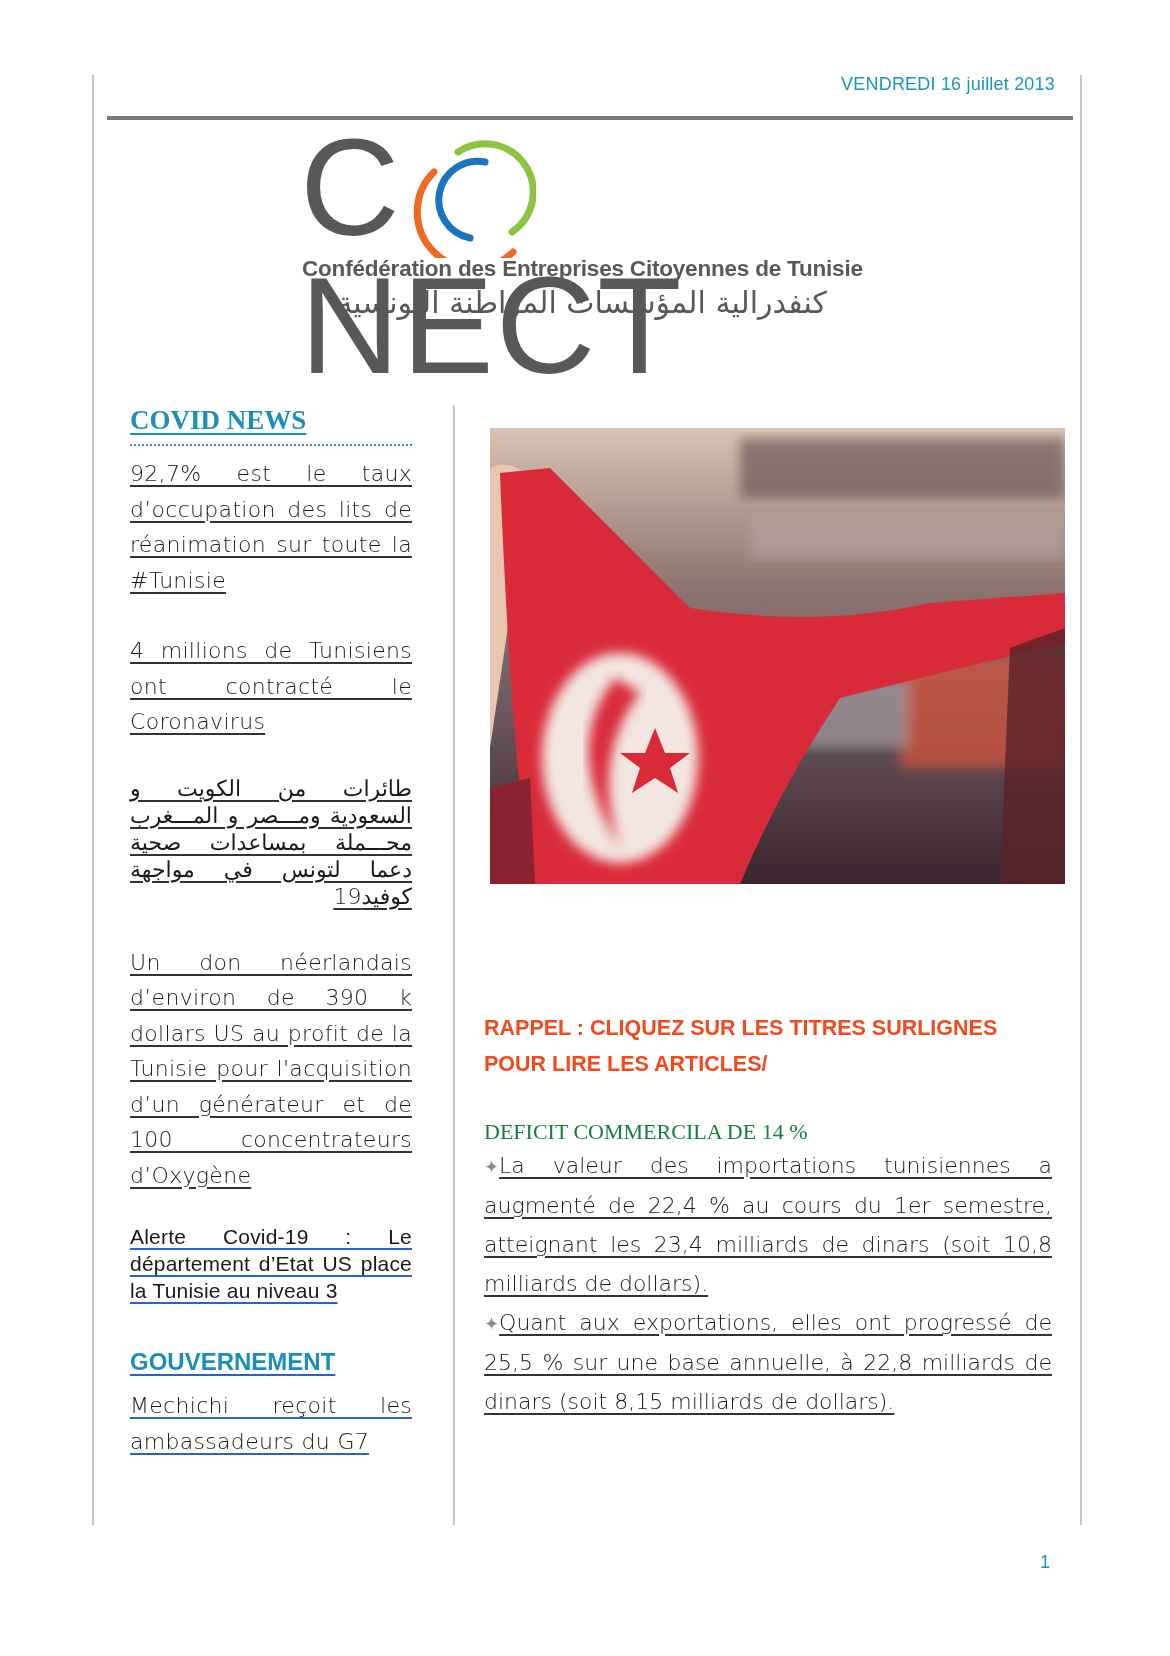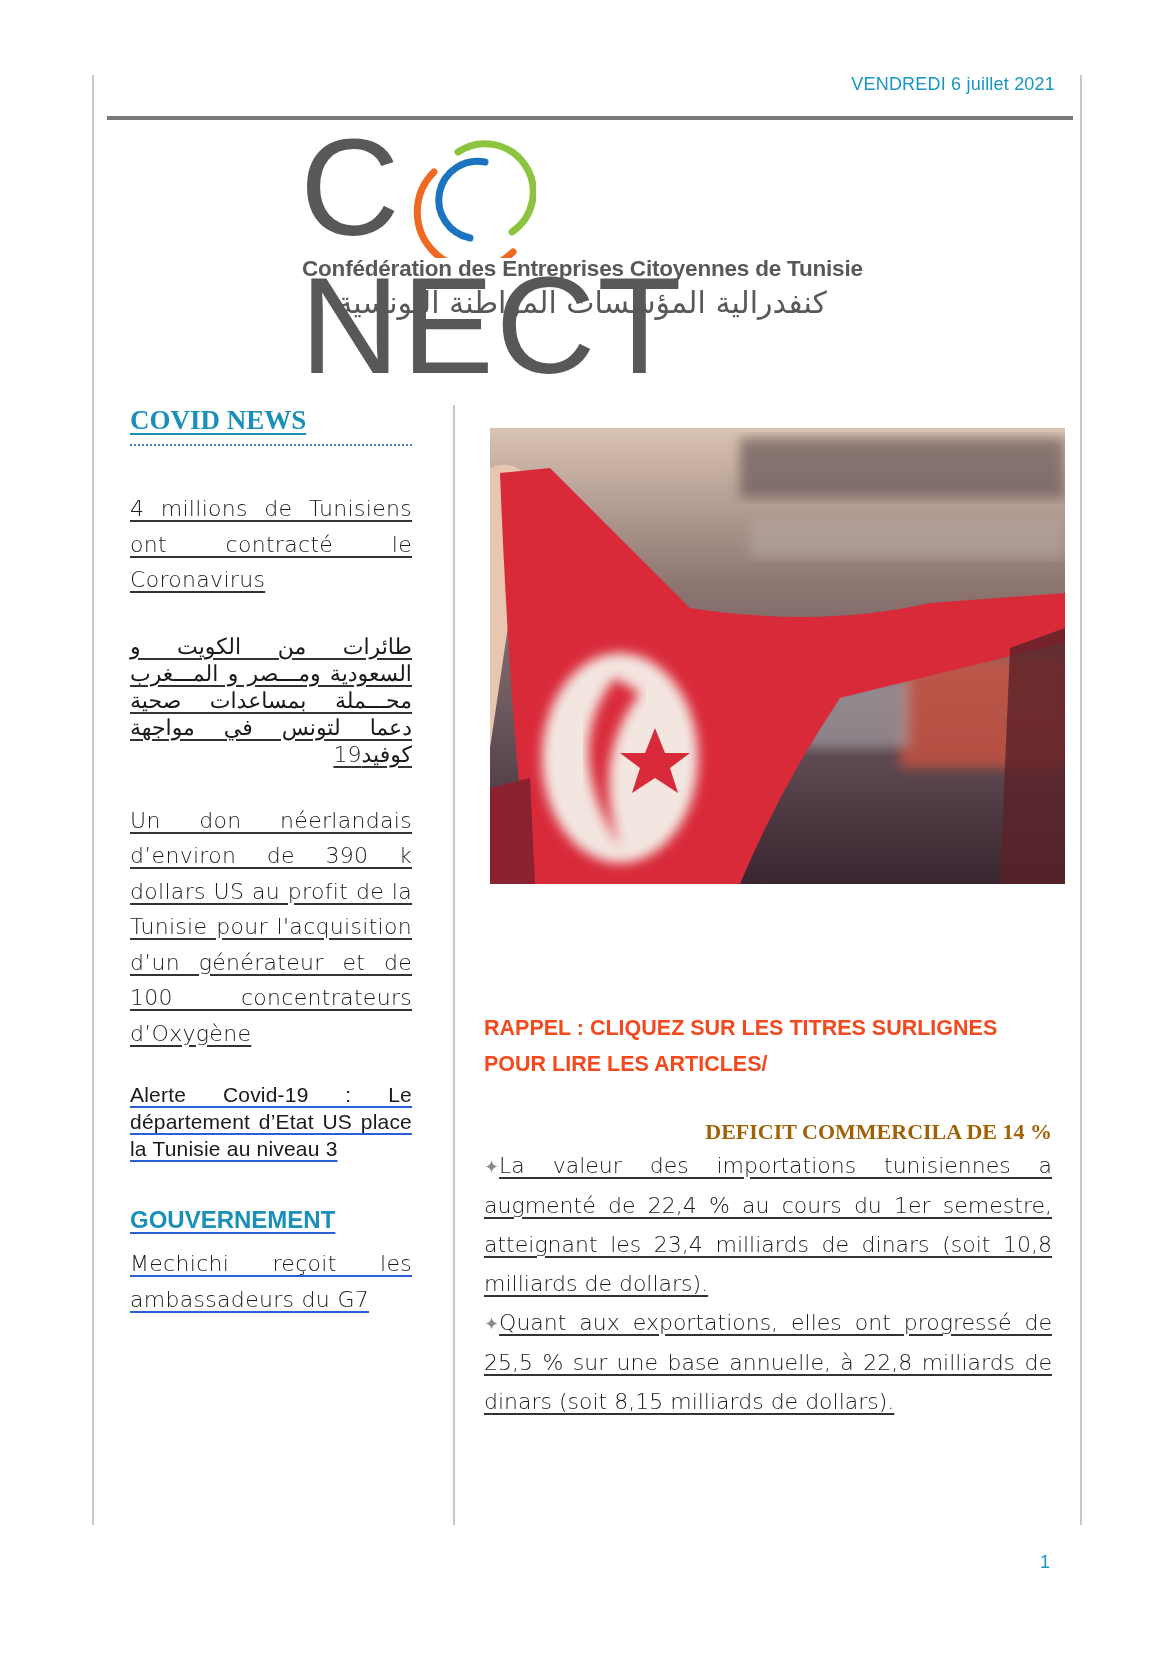--- a/index.html
+++ b/index.html
@@ -27,51 +27,52 @@
   .news-gap { height: 35px; }
   .news.ar { direction: rtl; text-align: justify; text-align-last: right; font-size: 22px; line-height: 27px; }
   .news.arial { font-family: "Liberation Sans", sans-serif; font-size: 21px; line-height: 27px; text-decoration-color: #2a5fd8; letter-spacing: 0.2px; }
   .sec-title-sans { font-family: "Liberation Sans", sans-serif; font-weight: bold; font-size: 24px; color: #1a8fb8; text-decoration: underline; text-decoration-color: #2a5fd8; text-underline-offset: 4px; display: inline-block; }
   .news.blue-ul { text-decoration-color: #2a5fd8; }
 
   
   #hero { position: absolute; left: 490px; top: 428px; width: 575px; height: 456px; overflow: hidden; }
   #reminder { position: absolute; left: 484px; top: 1010px; width: 560px; font-family: "Liberation Sans", sans-serif; font-weight: bold; font-size: 21.5px; line-height: 36px; color: #f4481d; }
   #article { position: absolute; left: 484px; top: 1118px; width: 568px; }
-  #article-title { font-family: "Liberation Serif", serif; font-weight: bold; font-size: 22px; color: #a16207; line-height: 28px; text-align: right; }
+  #article-title { font-family: "Liberation Serif", serif; font-weight: normal; font-size: 22px; color: #15803d; line-height: 28px; }
   .para { font-family: "DejaVu Sans", sans-serif; font-weight: 300; font-size: 22px; line-height: 39px; color: #1a1a1a; text-align: justify; text-align-last: left; }
   .para .bullet { color: #8a8a8a; font-size: 18px; text-decoration: none; }
   .para .txt { text-decoration: underline; text-decoration-color: #333; text-underline-offset: 4px; }
   #page-num { position: absolute; left: 1040px; top: 1552px; font-family: "Liberation Sans", sans-serif; font-size: 18px; color: #1596c4; }
 </style>
 </head>
 <body>
 
 <div id="left-border" class="vline"></div>
 <div id="right-border" class="vline"></div>
 <div id="col-divider" class="vline"></div>
 
-<div id="date">VENDREDI  6 juillet 2021</div>
+<div id="date">VENDREDI  16 juillet 2013</div>
 <div id="header-rule"></div>
 
 <div id="logo">
   <div id="logo-word"><span>C</span><span class="o-gap"></span><span>NECT</span></div>
   <svg id="logo-rings" viewBox="0 0 126 122">
     <path d="M 24 36 A 50 50 0 0 0 103 116" fill="none" stroke="#ee6a22" stroke-width="7" stroke-linecap="round"></path>
     <path d="M 48 16 A 48 48 0 0 1 102 96" fill="none" stroke="#8dc43f" stroke-width="7" stroke-linecap="round"></path>
     <path d="M 75 26 A 38 38 0 0 0 60 102" fill="none" stroke="#1a74bf" stroke-width="7" stroke-linecap="round"></path>
   </svg>
   <div id="logo-sub">Confédération  des Entreprises Citoyennes de Tunisie</div>
   <div id="logo-arabic">كنفدرالية المؤسسات المواطنة التونسية</div>
 </div>
 
 <div id="left-col">
   <a class="sec-title-serif">COVID NEWS</a>
   <div class="dots"></div>
   <div style="height:10px"></div>
+  <a class="news spaced">92,7% est le taux d’occupation des lits de réanimation sur toute la #Tunisie</a>
   <div class="news-gap"></div>
   <a class="news spaced">4 millions de Tunisiens ont contracté le Coronavirus</a>
   <div class="news-gap"></div>
   <a class="news ar">طائرات من الكويت و السعودية ومـــصر و المـــغرب محـــملة بمساعدات صحية دعما لتونس في مواجهة كوفيد19</a>
   <div class="news-gap"></div>
   <a class="news spaced">Un don néerlandais d’environ de 390 k dollars US au profit de la Tunisie pour l'acquisition d’un générateur et de 100 concentrateurs d’Oxygène</a>
   <div style="height:30px"></div>
   <a class="news arial">Alerte Covid-19 : Le département d’Etat US place la Tunisie au niveau 3</a>
   <div style="height:44px"></div>
   <a class="sec-title-sans">GOUVERNEMENT</a>

